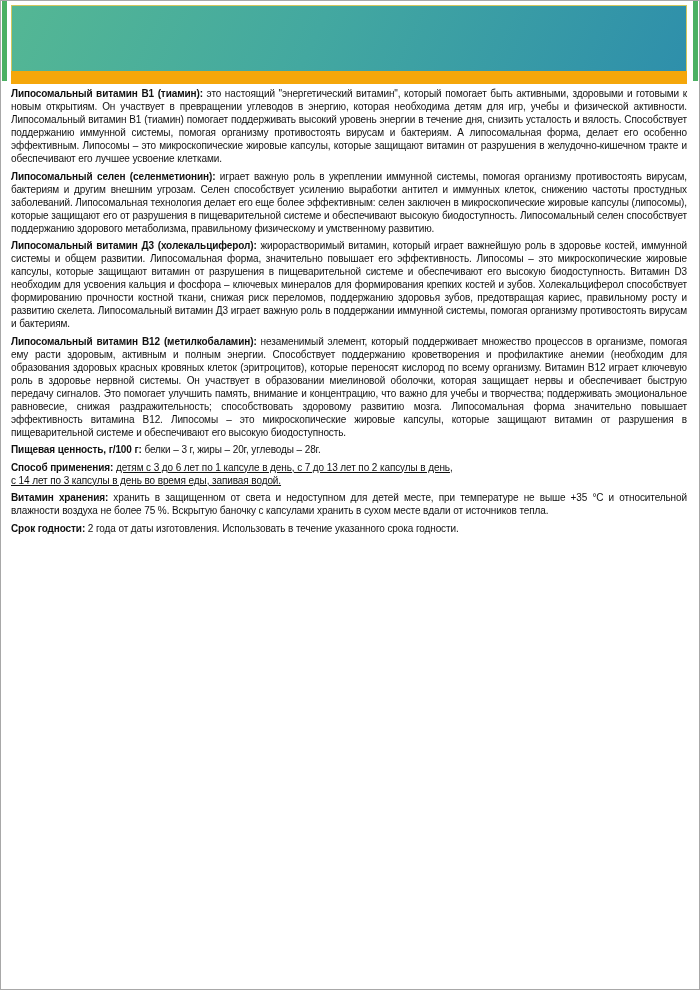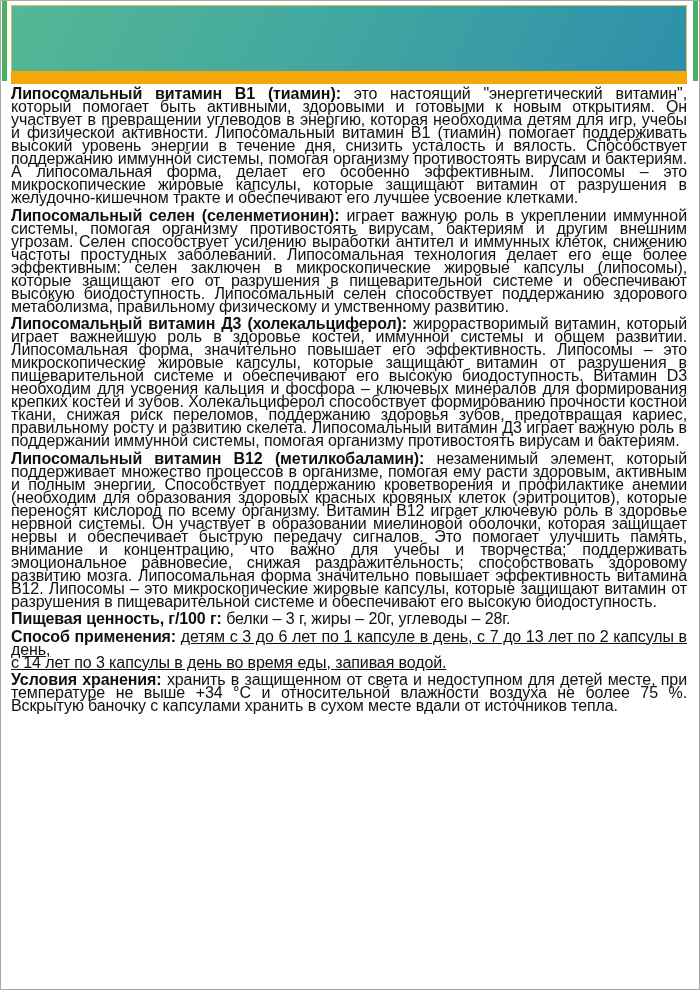--- a/index.html
+++ b/index.html
@@ -41,21 +41,21 @@
   .banner-orange {
     height: 13px;
     background: var(--bar-orange, #f5a70a);
   }
   .content {
     position: absolute;
     left: 10px;
     right: 12px;
     top: 86px;
     color: #101010;
-    font-size: 16px;
+    font-size: 10px;
     line-height: 13px;
     letter-spacing: -0.1px;
     text-align: justify;
   }
   p.para { margin: 4.5px 0 0 0; }
   p.para:first-child { margin-top: 0; }
   p.para.no-gap { margin-top: 0; }
   .lead { font-weight: bold; }
   .preline { white-space: pre-line; text-decoration: underline; }
 </style>
@@ -82,19 +82,20 @@
 
     <p class="para"><span class="lead">Липосомальный витамин B12 (метилкобаламин):</span> <span class="body">незаменимый элемент, который поддерживает множество процессов в организме, помогая ему расти здоровым, активным и полным энергии. Способствует поддержанию кроветворения и профилактике анемии (необходим для образования здоровых красных кровяных клеток (эритроцитов), которые переносят кислород по всему организму. Витамин B12 играет ключевую роль в здоровье нервной системы. Он участвует в образовании миелиновой оболочки, которая защищает нервы и обеспечивает быструю передачу сигналов. Это помогает улучшить память, внимание и концентрацию, что важно для учебы и творчества; поддерживать эмоциональное равновесие, снижая раздражительность; способствовать здоровому развитию мозга. Липосомальная форма значительно повышает эффективность витамина B12. Липосомы – это микроскопические жировые капсулы, которые защищают витамин от разрушения в пищеварительной системе и обеспечивают его высокую биодоступность.</span></p>
 
     <p class="para"><span class="lead">Пищевая ценность, г/100 г:</span> <span class="body">белки – 3 г, жиры – 20г, углеводы – 28г.</span></p>
 
 
     <p class="para"><span class="lead">Способ применения:</span> <span class="body preline">детям с 3 до 6 лет по 1 капсуле в день, с 7 до 13 лет по 2 капсулы в день,
 с 14 лет по 3 капсулы в день во время еды, запивая водой.</span></p>
 
 
-    <p class="para"><span class="lead">Условия хранения:</span> <span class="body">хранить в защищенном от света и недоступном для детей месте, при температуре не выше +34 °C и относительной влажности воздуха не более 75 %. Вскрытую баночку с капсулами хранить в сухом месте вдали от источников тепла.</span></p>
+    <p class="para"><span class="lead">Витамин хранения:</span> <span class="body">хранить в защищенном от света и недоступном для детей месте, при температуре не выше +35 °C и относительной влажности воздуха не более 75 %. Вскрытую баночку с капсулами хранить в сухом месте вдали от источников тепла.</span></p>
 
+    <p class="para"><span class="lead">Срок годности:</span> <span class="body">2 года от даты изготовления. Использовать в течение указанного срока годности.</span></p>
 
 
 
   </div>
 </div>
 
 </body></html>

